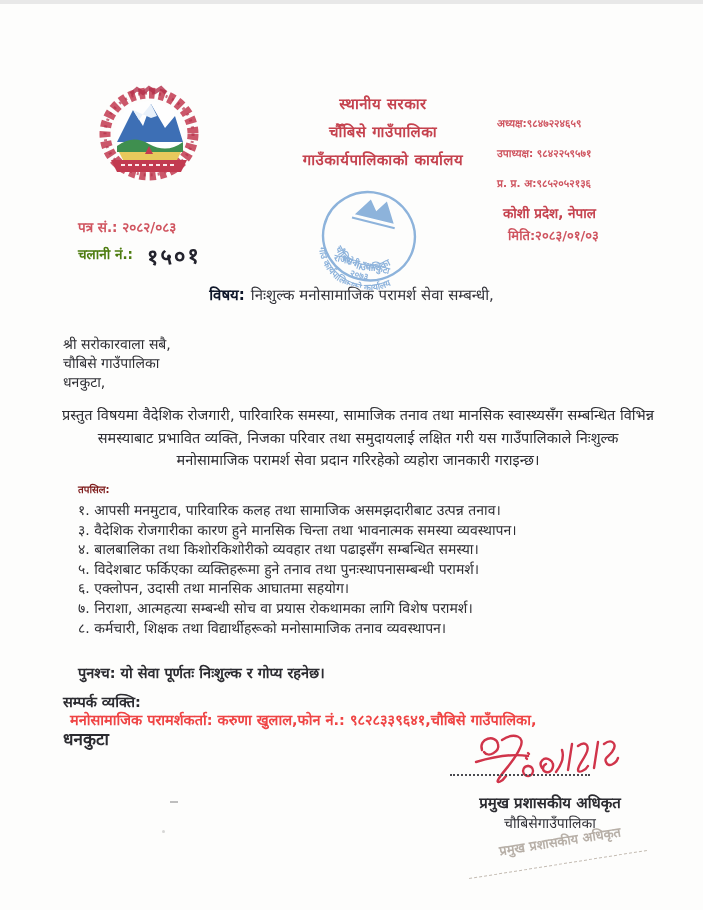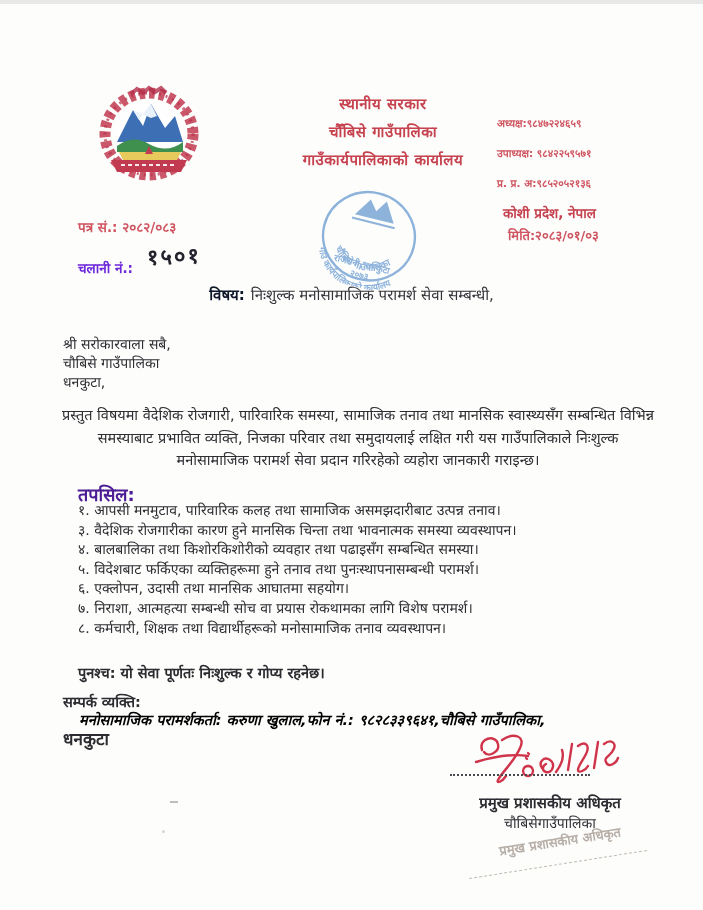--- a/index.html
+++ b/index.html
@@ -9,34 +9,34 @@
     font-family:"DejaVu Sans","Liberation Sans",sans-serif;
     color:#2e2e33;
   }
   .abs{position:absolute;}
   .hdr-center{left:233px;top:86px;width:300px;text-align:center;
     font-size:15px;font-weight:600;color:#c5424e;line-height:28px;letter-spacing:.5px;}
   .contacts{left:497px;top:104px;font-size:10.5px;font-weight:600;color:#cf5560;line-height:30px;}
   .province{left:503px;top:200px;font-size:13.5px;font-weight:600;color:#c5424e;}
   .dateline{left:508px;top:222px;font-size:13px;font-weight:600;color:#cf5560;}
   .refno{left:78px;top:214px;font-size:13.5px;font-weight:700;color:#d05560;}
-  .chalani{left:78px;top:255px;font-size:13.5px;font-weight:700;color:#6d28d9;}
+  .chalani{left:78px;top:241px;font-size:13.5px;font-weight:700;color:#4d7c0f;}
   .chalani-hand{left:147px;top:236px;font-size:22px;font-weight:600;color:#23232d;
     transform:rotate(-2deg);letter-spacing:2px;}
   .subject{left:0;top:280px;width:703px;text-align:center;font-size:15px;}
   .subject .lbl{color:#0f172a;font-weight:700;margin-right:6px;}
   .subject .txt{font-weight:400;color:#33333a;}
   .addressee{left:63px;top:331px;font-size:14px;line-height:19px;color:#2e2e33;}
   .bodypara{left:60px;top:400px;width:596px;font-size:14.5px;line-height:22.5px;
     color:#2d2d32;text-align:center;}
-  .tapasil{left:78px;top:478px;font-size:18px;font-weight:700;color:#4c1d95;}
+  .tapasil{left:78px;top:478px;font-size:10px;font-weight:700;color:#7f1d1d;}
   .list{left:78px;top:497px;width:560px;font-size:14px;line-height:19.6px;color:#2d2d32;}
   .punasha{left:78px;top:658px;font-size:14.5px;font-weight:700;color:#2b2b30;}
   .contact-h{left:63px;top:687px;font-size:14.5px;font-weight:700;color:#2b2b30;}
-  .contact-l{left:79px;top:705px;font-size:14.5px;font-weight:700;color:#000000;width:580px;font-style:italic;}
+  .contact-l{left:70px;top:705px;font-size:14.5px;font-weight:700;color:#ef4444;width:580px;}
   .contact-l2{left:63px;top:723px;font-size:17px;font-weight:700;color:#2b2b30;}
   .sig-wrap{left:468px;top:724px;width:180px;height:60px;}
   .sig-dots{left:450px;top:770px;width:140px;height:0;
     border-bottom:2px dotted #4a4a50;}
   .sig-title{left:420px;top:788px;width:260px;text-align:center;
     font-size:15px;font-weight:700;color:#2b2b30;}
   .sig-org{left:420px;top:809px;width:260px;text-align:center;
     font-size:14px;color:#2f2f35;}
   .ghost-stamp{left:460px;top:828px;width:200px;text-align:center;
     font-size:13px;font-weight:700;color:#b7afa7;transform:rotate(-9deg);}

